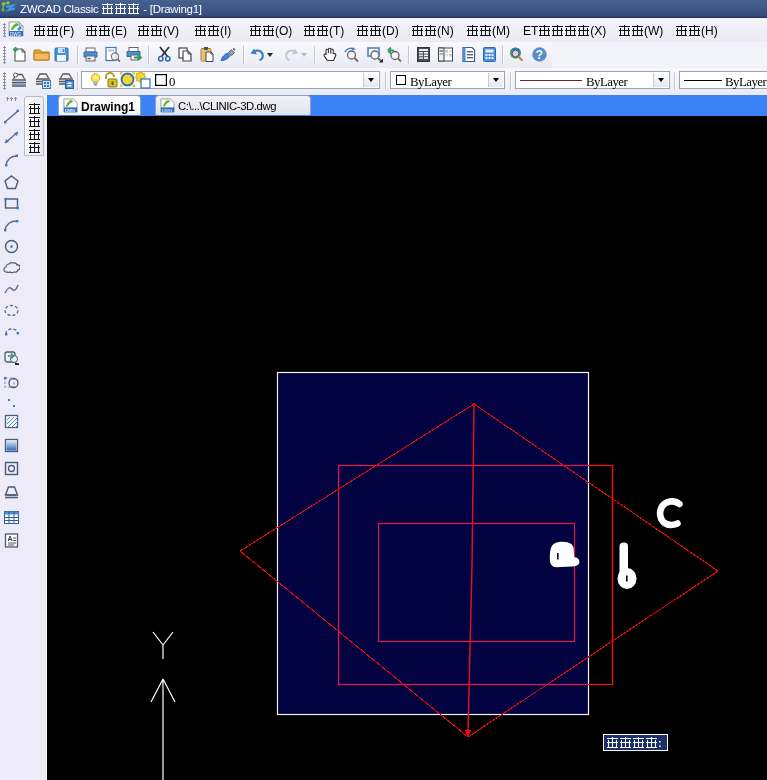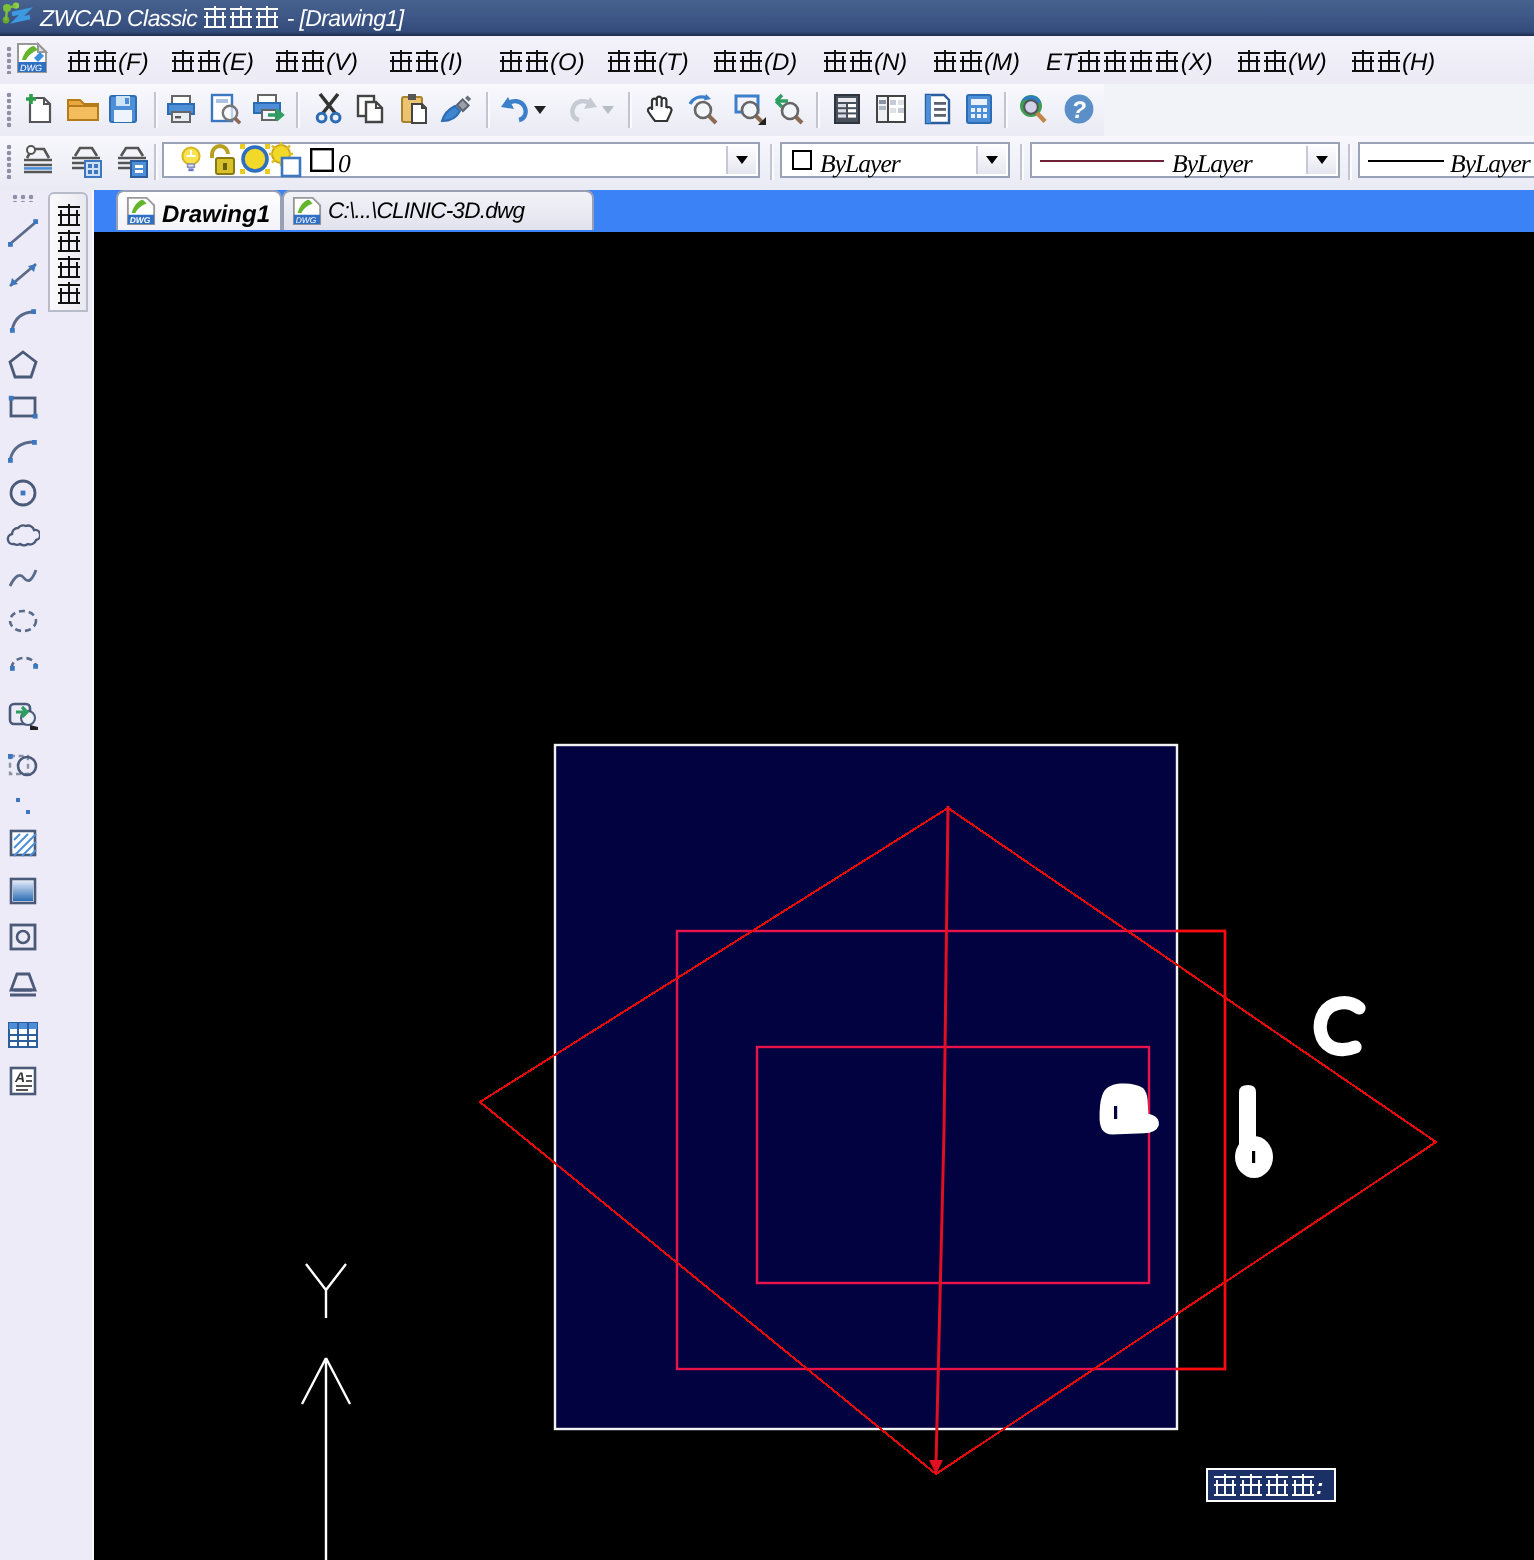--- a/index.html
+++ b/index.html
@@ -1,15 +1,15 @@
 <!DOCTYPE html>
 <html><head><meta charset="utf-8"><style>
 html,body{margin:0;padding:0;}
 #app{position:relative;width:767px;height:780px;overflow:hidden;background:#eeedf8;
- font-family:"Liberation Sans",sans-serif;font-style:italic;}
+ font-family:"Liberation Sans",sans-serif;}
 #app *{box-sizing:border-box;}
 .abs{position:absolute;}
 
 .cj{display:inline-block;width:11px;height:11px;margin:0 1px;vertical-align:-1px;
 background-image:linear-gradient(#111 0 0),linear-gradient(#111 0 0),linear-gradient(#111 0 0),linear-gradient(#111 0 0),linear-gradient(#111 0 0),linear-gradient(#111 0 0);
 background-repeat:no-repeat;
 background-size:1px 11px,11px 1px,11px 1px,11px 1px,1px 7px,1px 7px;
 background-position:5px 0,0 1px,0 5px,0 10px,1px 3px,9px 3px;}
 
 .cw{display:inline-block;width:11px;height:11px;margin:0 1px;vertical-align:-1px;
@@ -32,21 +32,21 @@
 .grip{position:absolute;width:3px;background-image:radial-gradient(circle at 1.5px 1.5px,#8f8fa8 1px,transparent 1.3px);background-size:3px 3px;}
 .ico{position:absolute;width:17px;height:17px;z-index:3;}
 
 .combo{position:absolute;top:3px;height:18px;z-index:3;background:#fff;border:1px solid #9aa2b8;}
 .cbtn{position:absolute;right:1px;top:1px;width:15px;height:14px;background:linear-gradient(#fdfdfe,#e6e6f0);border-left:1px solid #c8c8d8;}
 .cbtn:after{content:"";position:absolute;left:4px;top:5px;border:3px solid transparent;border-top:4px solid #000;}
 .byl{position:absolute;top:2.5px;font-size:12.8px;letter-spacing:-0.5px;font-family:"Liberation Serif",serif;color:#000;}
 
 .tab{position:absolute;top:0px;height:20px;border:1px solid #9aa0b4;border-bottom:none;border-radius:4px 4px 0 0;font-size:12px;color:#000;}
 #tab1{left:58px;width:83px;background:linear-gradient(#ffffff,#f2f2f8);font-weight:bold;z-index:2;}
-#tab2{left:141px;width:156px;background:linear-gradient(#f2f2f8,#e2e2ee);}
+#tab2{left:155px;width:156px;background:linear-gradient(#f2f2f8,#e2e2ee);}
 .tabtx{position:absolute;top:3.5px;left:22px;white-space:nowrap;}
 #tab2 .tabtx{font-size:11.3px;letter-spacing:-0.4px;}
 
 #leftbar{left:0;top:95px;width:47px;height:685px;background:#ecebf7;border-right:1px solid #f8f8fc;}
 
 #cv{left:47px;top:116px;}
 
 #dctab{left:24px;top:96px;width:20px;height:60px;background:linear-gradient(90deg,#fafafc,#e9e9f1);border:1px solid #b8bcc8;border-radius:3px 3px 0 0;z-index:5;}
 
 #dyn{left:603px;top:734px;width:65px;height:17px;background:#1c3068;border:1px solid #fff;z-index:6;padding:2px 0 0 2px;line-height:11px;}

